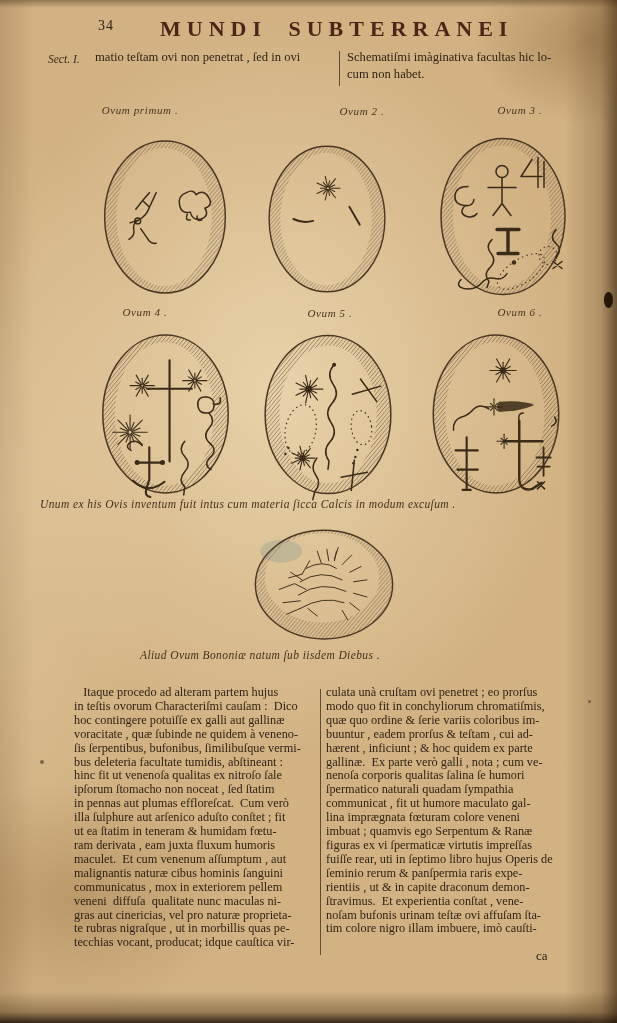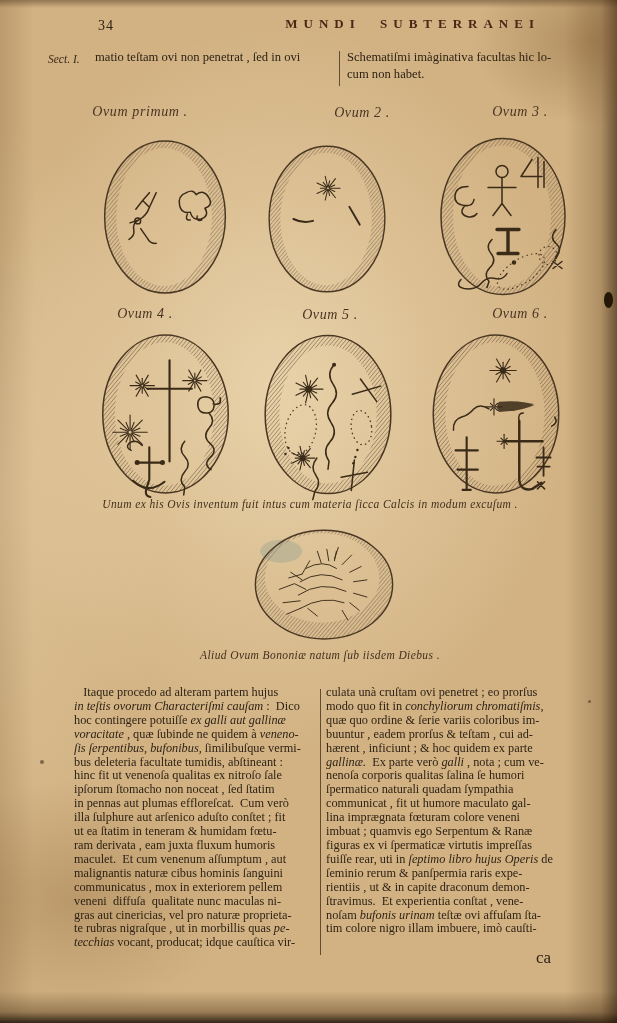--- a/index.html
+++ b/index.html
@@ -11,39 +11,39 @@
       radial-gradient(ellipse 260px 200px at 12% 88%, rgba(130,92,48,0.30), rgba(0,0,0,0) 60%),
       radial-gradient(ellipse 200px 140px at 96% 4%, rgba(120,82,40,0.40), rgba(0,0,0,0) 60%),
       radial-gradient(ellipse 300px 700px at 0% 50%, rgba(240,220,180,0.35), rgba(0,0,0,0) 55%),
       linear-gradient(to left, rgba(45,26,8,0.62) 0px, rgba(92,62,28,0.30) 16px, rgba(0,0,0,0) 52px),
       linear-gradient(to top, rgba(22,12,4,0.85) 0px, rgba(70,45,18,0.40) 11px, rgba(0,0,0,0) 32px),
       linear-gradient(to bottom, rgba(50,30,12,0.40) 0px, rgba(0,0,0,0) 8px),
       linear-gradient(to right, rgba(120,88,48,0.25) 0px, rgba(0,0,0,0) 34px);
   }
   .abs{position:absolute;}
   .pageno{left:98px;top:18px;font-size:14px;letter-spacing:1px;}
-  .title{left:160px;top:16px;width:380px;text-align:right;font-size:13px;font-weight:bold;
+  .title{left:160px;top:16px;width:380px;text-align:left;font-size:22px;font-weight:bold;
     letter-spacing:6px;word-spacing:10px;color:#4b2516;}
   .sect{left:48px;top:53px;font-style:italic;font-size:11.5px;color:#3a2a18;}
   .introL{left:95px;top:49px;width:242px;}
   .introR{left:347px;top:49px;width:222px;}
   .tl{white-space:pre;font-size:12.3px;line-height:13.9px;}
   .intro .tl{font-size:12.6px;line-height:17px;}
-  .it{font-style:italic;}
+  .it{}
   .vrule{width:1px;background:rgba(58,42,24,0.75);}
-  .egglabel{font-style:italic;font-size:14px;color:#4a3524;text-align:center;letter-spacing:0.6px;}
-  .caption{font-style:italic;font-size:11.5px;color:#43301e;text-align:center;letter-spacing:0.4px;}
+  .egglabel{font-style:italic;font-size:11px;color:#4a3524;text-align:center;letter-spacing:0.6px;}
+  .caption{font-style:italic;font-size:11.5px;color:#43301e;letter-spacing:0.4px;}
   svg.egg{display:block;}
   svg .sym{fill:none;stroke:#3a2a18;stroke-width:1.5;stroke-linecap:round;stroke-linejoin:round;}
   svg .sym2{fill:none;stroke:#3a2a18;stroke-width:2.1;stroke-linecap:round;}
   svg .dot{fill:none;stroke:#4a3723;stroke-width:1.2;stroke-dasharray:1.5 3.2;}
   svg .outline{fill:none;stroke:#4a3723;stroke-width:1.5;}
   svg .shade{fill:url(#hatch);stroke:none;fill-rule:evenodd;}
   svg g[data-star] line{stroke:#3a2a18;stroke-width:1.1;stroke-linecap:round;}
-  .catchword{font-size:17px;}
+  .catchword{font-size:13px;}
   .speck{border-radius:50%;background:#241708;}
 </style>
 </head>
 <body>
 
 <div class="page">
 
   <svg width="0" height="0" style="position:absolute">
     <defs>
       <pattern id="hatch" patternUnits="userSpaceOnUse" width="3" height="3" patternTransform="rotate(40)">

